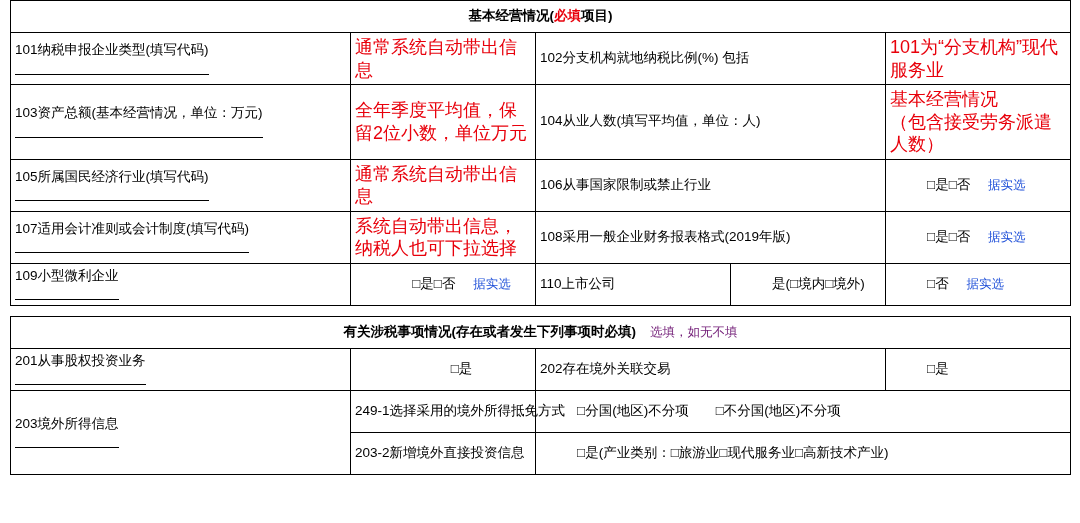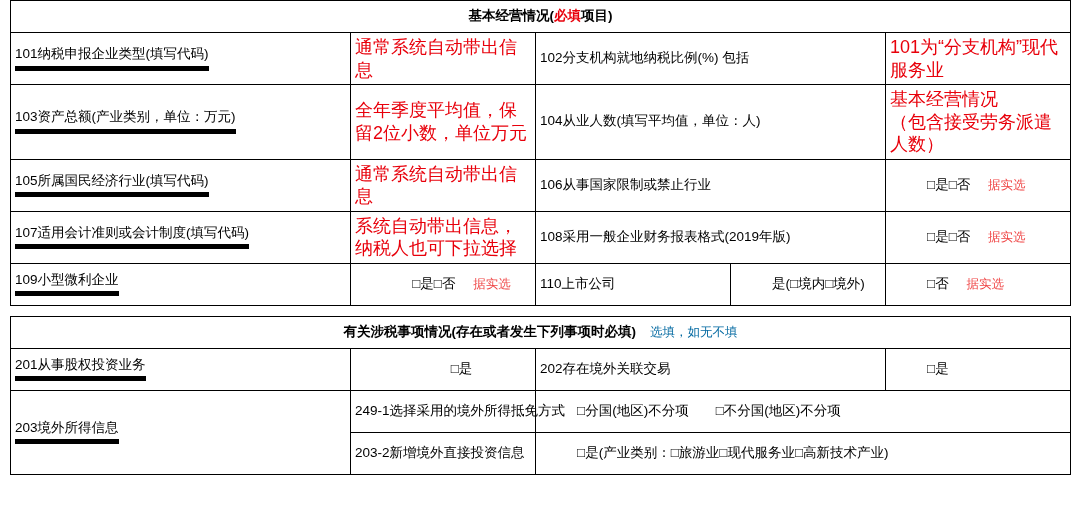--- a/index.html
+++ b/index.html
@@ -48,44 +48,44 @@
     text-align: center;
     font-weight: bold;
     font-size: 15px;
     height: 32px !important;
     padding: 2px 4px !important;
   }
   .red {
     color: #e8000b;
   }
   .redsmall {
-    color: #ef4444;
+    color: #1d4ed8;
     font-size: 12.5px;
     line-height: 1.2;
   }
   .note {
     color: #e8000b;
     font-size: 18px;
     line-height: 1.25;
     display: block;
   }
   .underline-label {
     display: inline-block;
-    border-bottom: 5px solid #000000;
-    padding-bottom: 3px;
+    border-bottom: 1px solid #000000;
+    padding-bottom: 15px;
   }
   .opt {
     white-space: nowrap;
     padding-left: 37px;
   }
   .nowrap { white-space: nowrap; }
   .small-gap { display:inline-block; width:14px; }
   .sec2-note {
     font-size: 12.5px;
-    color: #0369a1;
+    color: #701a75;
     font-weight: normal;
     margin-left: 14px;
   }
 </style>
 </head>
 <body>
 
 <div class="page">
 
 
@@ -115,21 +115,21 @@
       <td colspan="2">
         <span>102分支机构就地纳税比例(%) 包括</span>
       </td>
       <td>
         <span class="note">101为“分支机构”现代服务业</span>
       </td>
     </tr>
 
     <tr>
       <td>
-        <span class="underline-label">103资产总额(产业类别，单位：万元)</span>
+        <span class="underline-label">103资产总额(基本经营情况，单位：万元)</span>
       </td>
       <td>
         <span class="note">全年季度平均值，保留2位小数，单位万元</span>
       </td>
       <td colspan="2">
         <span>104从业人数(填写平均值，单位：人)</span>
       </td>
       <td>
         <span class="note" style="white-space:pre-line">基本经营情况
 （包含接受劳务派遣人数）</span>

